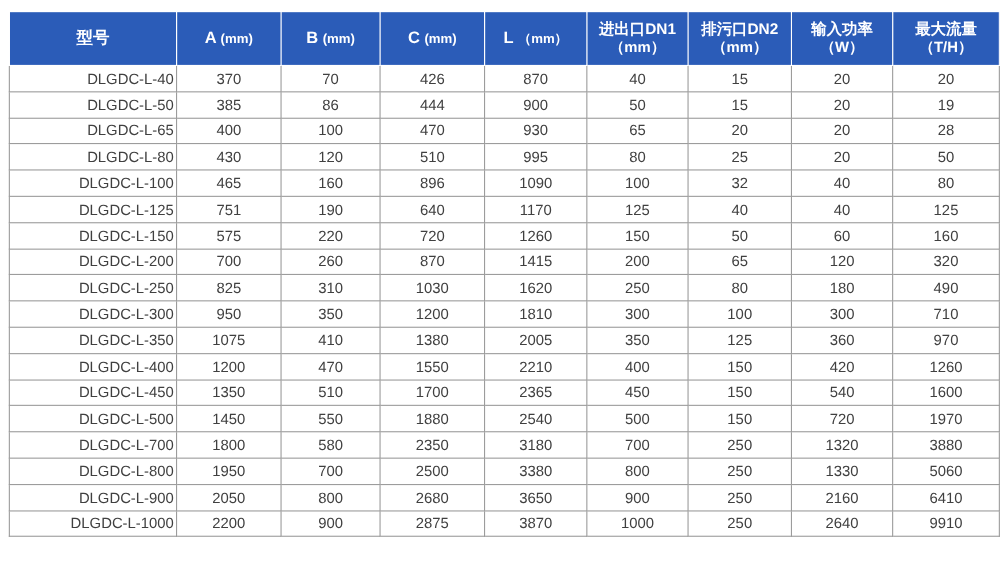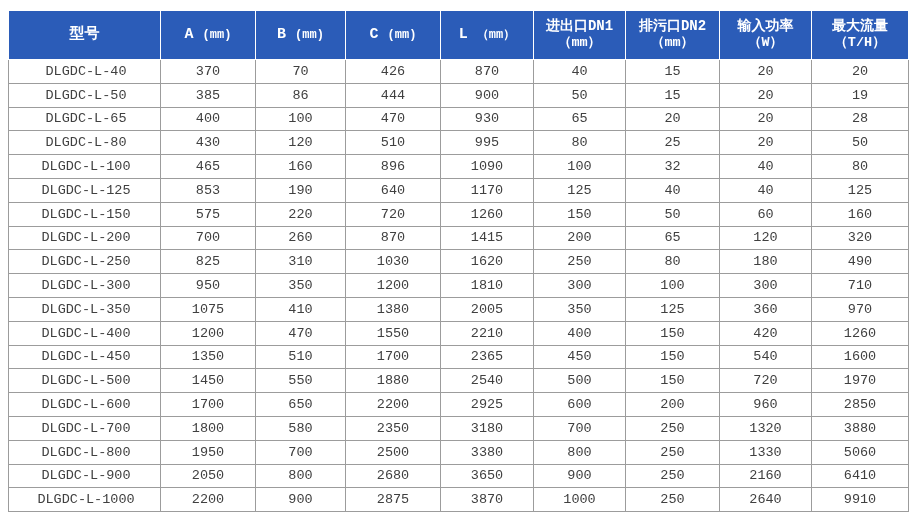--- a/index.html
+++ b/index.html
@@ -11,21 +11,20 @@
     overflow: hidden;
     font-family: "Liberation Sans", sans-serif;
   }
   .page {
     padding: 10px 8px 0 8px;
   }
   table.spec-table {
     border-collapse: collapse;
     table-layout: fixed;
     width: 900px;
-    font-family: Liberation Mono, monospace;
   }
   th {
     background: var(--header-bg, #2b5cb8);
     color: var(--header-text, #ffffff);
     font-weight: bold;
     border: 1px solid var(--header-divider, #ffffff);
     height: 46px;
     text-align: center;
     vertical-align: middle;
     padding: 1px 0;
@@ -41,21 +40,21 @@
     color: var(--cell-text, #404040);
     height: 22.8px;
     text-align: center;
     vertical-align: middle;
     font-size: 13.5px;
     padding: 0 2px;
     overflow: hidden;
     white-space: nowrap;
   }
   td.model-cell {
-    text-align: center;
+    text-align: right;
     padding-left: 5px;
   }
 </style>
 </head>
 <body>
 
 <div class="page">
   <table class="spec-table">
     <colgroup>
       <col style="width:152px">
@@ -132,21 +131,21 @@
           <td>160</td>
           <td>896</td>
           <td>1090</td>
           <td>100</td>
           <td>32</td>
           <td>40</td>
           <td>80</td>
         </tr>
         <tr>
           <td class="model-cell">DLGDC-L-125</td>
-          <td>853</td>
+          <td>751</td>
           <td>190</td>
           <td>640</td>
           <td>1170</td>
           <td>125</td>
           <td>40</td>
           <td>40</td>
           <td>125</td>
         </tr>
         <tr>
           <td class="model-cell">DLGDC-L-150</td>
@@ -230,31 +229,20 @@
           <td>1450</td>
           <td>550</td>
           <td>1880</td>
           <td>2540</td>
           <td>500</td>
           <td>150</td>
           <td>720</td>
           <td>1970</td>
         </tr>
         <tr>
-          <td class="model-cell">DLGDC-L-600</td>
-          <td>1700</td>
-          <td>650</td>
-          <td>2200</td>
-          <td>2925</td>
-          <td>600</td>
-          <td>200</td>
-          <td>960</td>
-          <td>2850</td>
-        </tr>
-        <tr>
           <td class="model-cell">DLGDC-L-700</td>
           <td>1800</td>
           <td>580</td>
           <td>2350</td>
           <td>3180</td>
           <td>700</td>
           <td>250</td>
           <td>1320</td>
           <td>3880</td>
         </tr>

